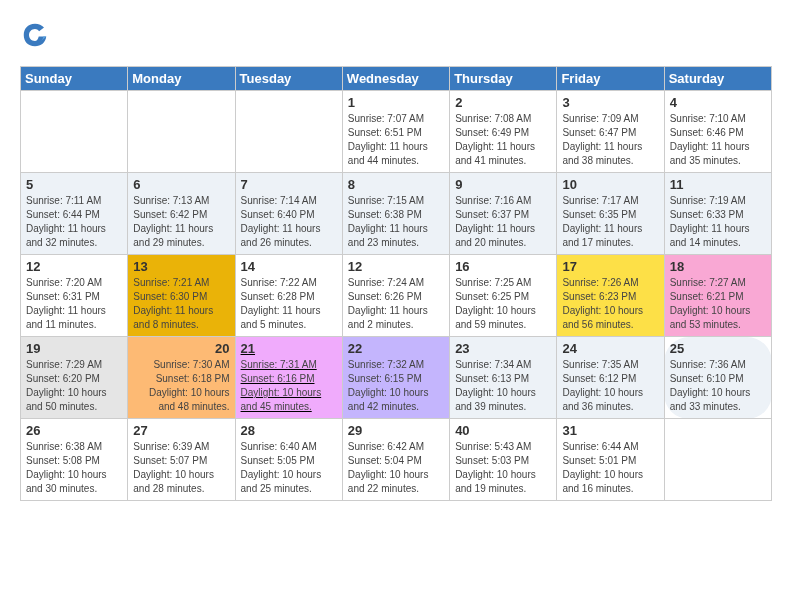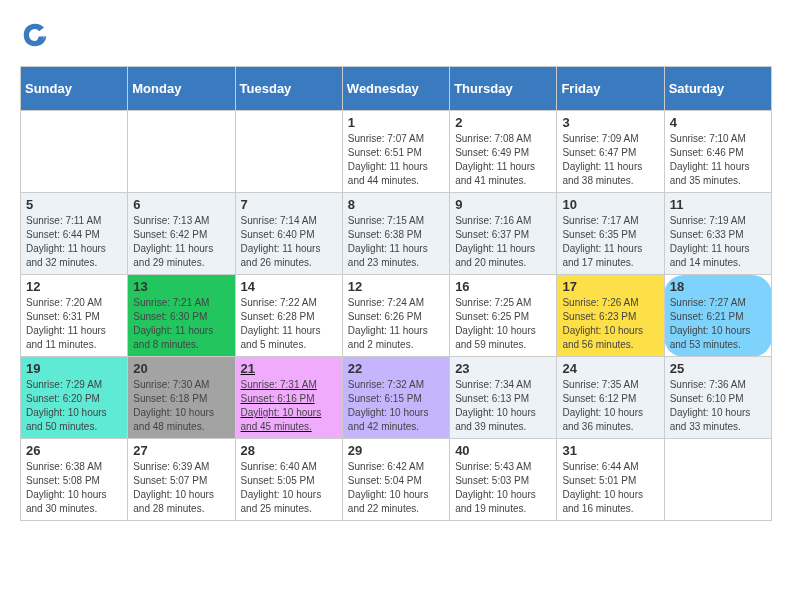--- a/index.html
+++ b/index.html
@@ -56,21 +56,21 @@
     .calendar {
       width: 100%;
       border-collapse: collapse;
       border: 1px solid #ccc;
     }
     .calendar th {
       background-color: #3a7abf;
       color: #fff;
       font-size: 13px;
       font-weight: bold;
-      padding: 14px 4px;
+      padding: 4px 4px;
       text-align: left;
       border: 1px solid #ccc;
     }
     .calendar td {
       vertical-align: top;
       border: 1px solid #ccc;
       padding: 4px 5px;
       width: calc(100% / 7);
       min-height: 80px;
       background: #fff;
@@ -215,21 +215,21 @@
         </td>
       </tr>
       <tr>
         <td style="background-color: rgb(255, 255, 255);">
           <span class="day-number">12</span>
           <div class="day-info">Sunrise: 7:20 AM
 Sunset: 6:31 PM
 Daylight: 11 hours
 and 11 minutes.</div>
         </td>
-        <td style="background-color: #22c55e;">
+        <td style="background-color: #eab308;">
           <span class="day-number">13</span>
           <div class="day-info">Sunrise: 7:21 AM
 Sunset: 6:30 PM
 Daylight: 11 hours
 and 8 minutes.</div>
         </td>
         <td style="background-color: rgb(255, 255, 255);">
           <span class="day-number">14</span>
           <div class="day-info">Sunrise: 7:22 AM
 Sunset: 6:28 PM
@@ -250,37 +250,37 @@
 Daylight: 10 hours
 and 59 minutes.</div>
         </td>
         <td style="background-color: #fde047;">
           <span class="day-number">17</span>
           <div class="day-info">Sunrise: 7:26 AM
 Sunset: 6:23 PM
 Daylight: 10 hours
 and 56 minutes.</div>
         </td>
-        <td style="background-color: #7dd3fc; border-radius: 20px;">
+        <td style="background-color: #f9a8d4;">
           <span class="day-number">18</span>
           <div class="day-info">Sunrise: 7:27 AM
 Sunset: 6:21 PM
 Daylight: 10 hours
 and 53 minutes.</div>
         </td>
       </tr>
       <tr>
-        <td style="background-color: #5eead4;">
+        <td style="background-color: #e5e5e5;">
           <span class="day-number">19</span>
           <div class="day-info">Sunrise: 7:29 AM
 Sunset: 6:20 PM
 Daylight: 10 hours
 and 50 minutes.</div>
         </td>
-        <td style="background-color: #a3a3a3;">
+        <td style="background-color: #fdba74; text-align: right;">
           <span class="day-number">20</span>
           <div class="day-info">Sunrise: 7:30 AM
 Sunset: 6:18 PM
 Daylight: 10 hours
 and 48 minutes.</div>
         </td>
         <td style="background-color: #f0abfc; text-decoration: underline;">
           <span class="day-number">21</span>
           <div class="day-info">Sunrise: 7:31 AM
 Sunset: 6:16 PM
@@ -301,21 +301,21 @@
 Daylight: 10 hours
 and 39 minutes.</div>
         </td>
         <td style="background-color: rgb(237, 242, 247);">
           <span class="day-number">24</span>
           <div class="day-info">Sunrise: 7:35 AM
 Sunset: 6:12 PM
 Daylight: 10 hours
 and 36 minutes.</div>
         </td>
-        <td style="background-color: rgb(237, 242, 247);">
+        <td style="background-color: rgb(237, 242, 247); border-radius: 25px;">
           <span class="day-number">25</span>
           <div class="day-info">Sunrise: 7:36 AM
 Sunset: 6:10 PM
 Daylight: 10 hours
 and 33 minutes.</div>
         </td>
       </tr>
       <tr>
         <td style="background-color: rgb(255, 255, 255); margin-left: 20px;">
           <span class="day-number">26</span>

